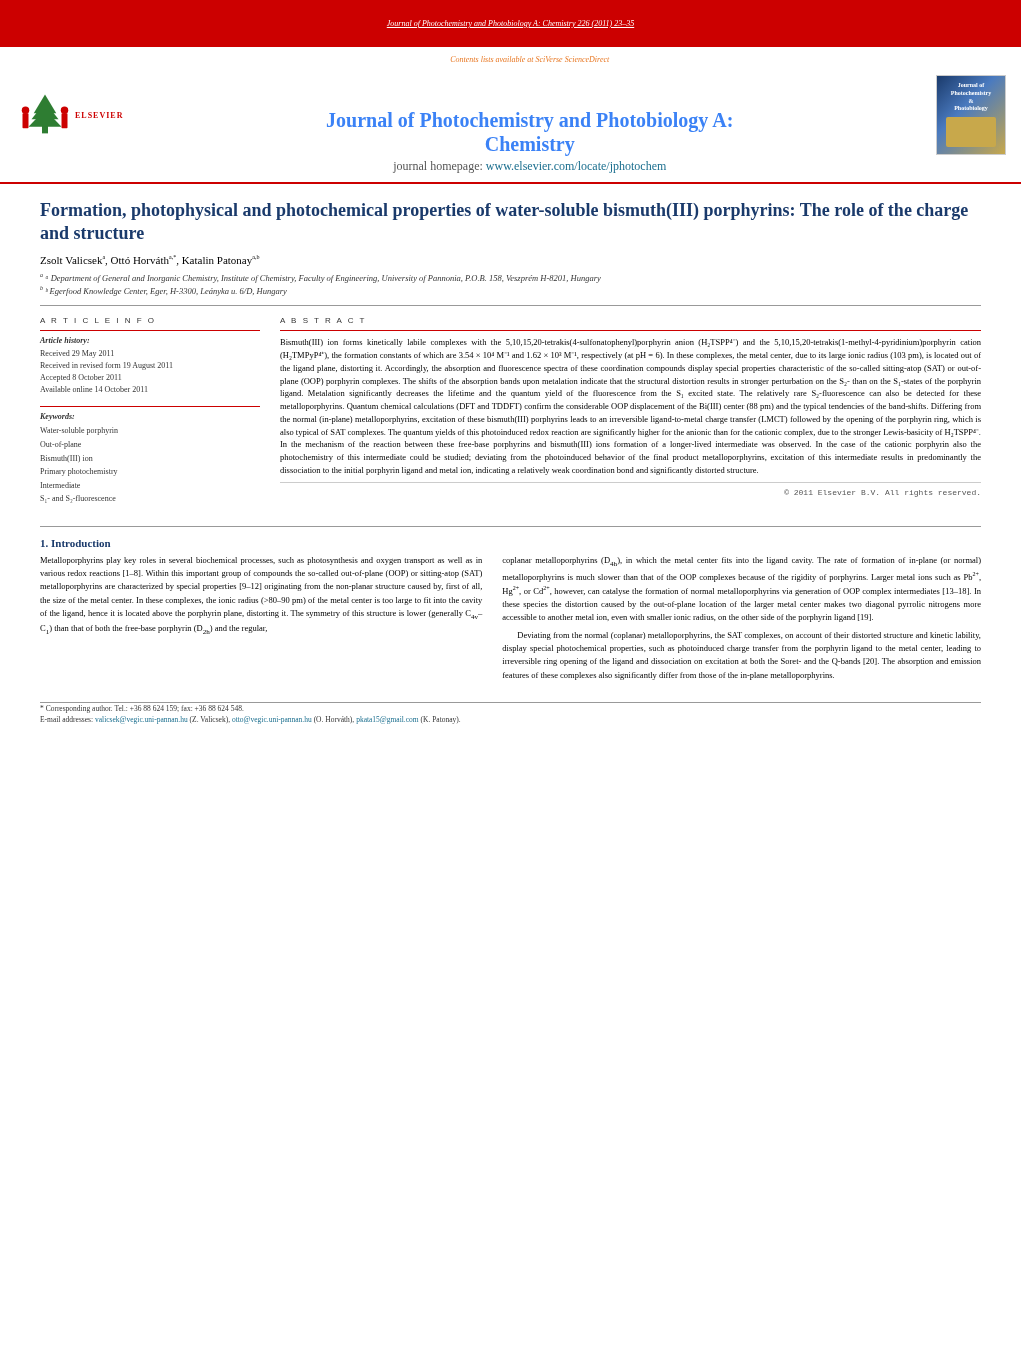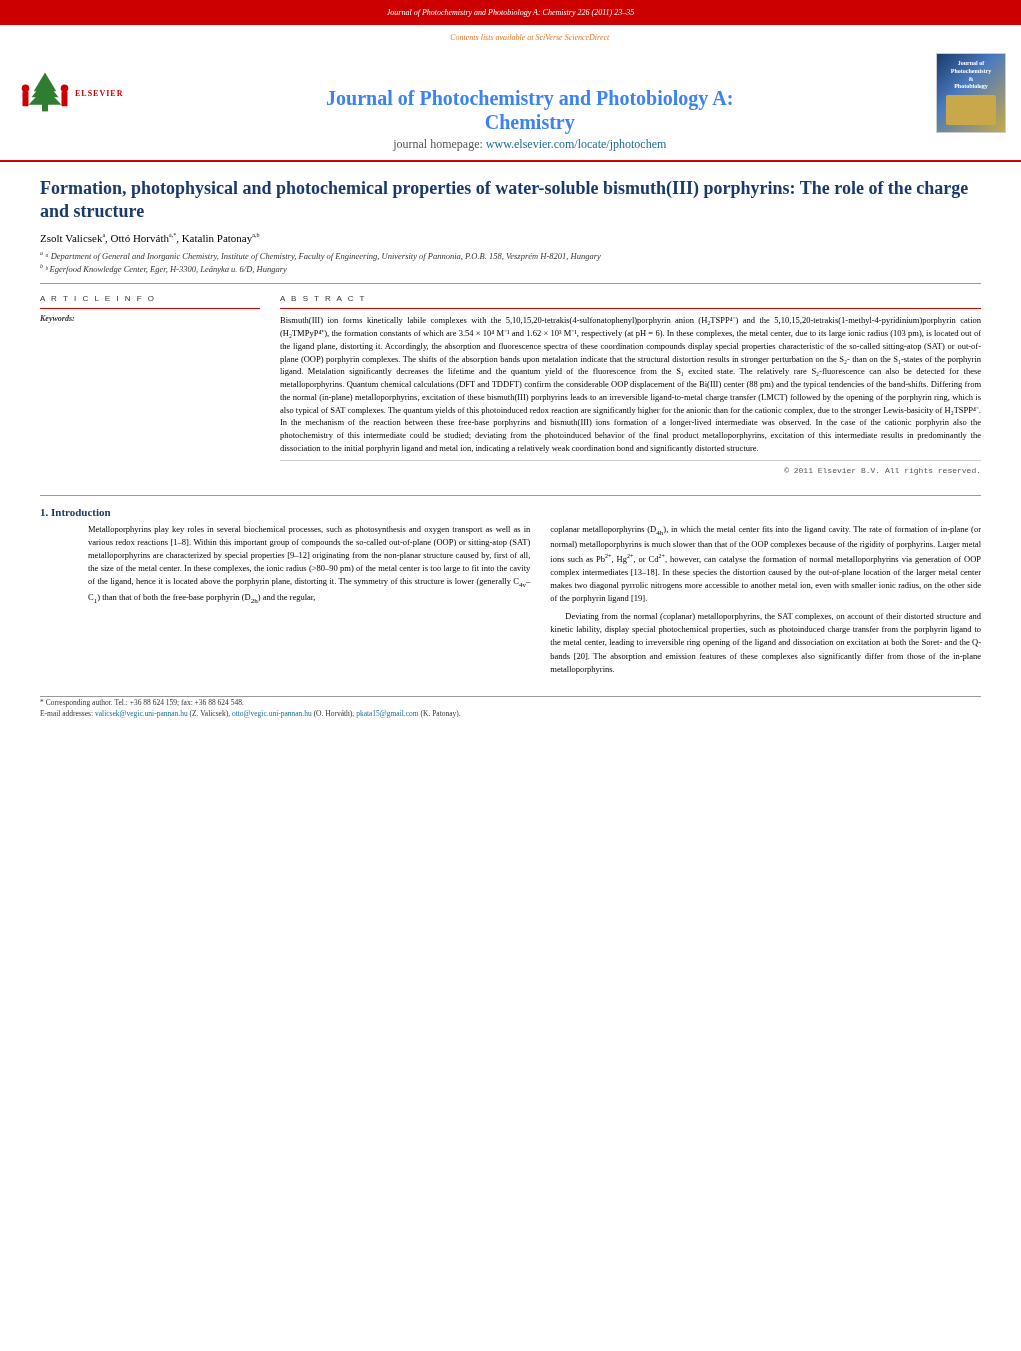--- a/index.html
+++ b/index.html
@@ -18,22 +18,23 @@
       background: #fff;
       padding: 0;
     }
 
     
     .top-bar {
       background: #c00;
       color: #fff;
       text-align: center;
       font-size: 8px;
-      padding: 8px 0;
+      padding: 19px 0;
       font-style: italic;
+      text-decoration: underline;
     }
 
     
     .journal-header {
       border-bottom: 2px solid #c00;
       display: flex;
       align-items: center;
       padding: 8px 15px;
       gap: 10px;
     }
@@ -315,23 +316,38 @@
       <sup>b</sup> <span>ᵇ Egerfood Knowledge Center, Eger, H-3300, Leányka u. 6/D, Hungary</span>
     </div>
 
     <hr class="divider-line">
 
     <div class="two-col">
 
       <div class="left-col">
         <div class="section-header">A R T I C L E   I N F O</div>
 
+        <div class="info-block">
+          <div class="info-label">Article history:</div>
+          <div class="info-text">Received 29 May 2011</div>
+          <div class="info-text">Received in revised form 19 August 2011</div>
+          <div class="info-text">Accepted 8 October 2011</div>
+          <div class="info-text">Available online 14 October 2011</div>
+        </div>
 
         <div class="info-block">
           <div class="info-label">Keywords:</div>
+          <div class="keywords-list">
+            <div>Water-soluble porphyrin</div>
+            <div>Out-of-plane</div>
+            <div>Bismuth(III) ion</div>
+            <div>Primary photochemistry</div>
+            <div>Intermediate</div>
+            <div>S₁- and S₂-fluorescence</div>
+          </div>
         </div>
       </div>
 
       <div class="right-col">
         <div class="section-header">A B S T R A C T</div>
         <div class="info-block">
           <div class="abstract-text">Bismuth(III) ion forms kinetically labile complexes with the 5,10,15,20-tetrakis(4-sulfonatophenyl)porphyrin anion (H₂TSPP⁴⁻) and the 5,10,15,20-tetrakis(1-methyl-4-pyridinium)porphyrin cation (H₂TMPyP⁴⁺), the formation constants of which are 3.54 × 10⁴ M⁻¹ and 1.62 × 10³ M⁻¹, respectively (at pH = 6). In these complexes, the metal center, due to its large ionic radius (103 pm), is located out of the ligand plane, distorting it. Accordingly, the absorption and fluorescence spectra of these coordination compounds display special properties characteristic of the so-called sitting-atop (SAT) or out-of-plane (OOP) porphyrin complexes. The shifts of the absorption bands upon metalation indicate that the structural distortion results in stronger perturbation on the S₂- than on the S₁-states of the porphyrin ligand. Metalation significantly decreases the lifetime and the quantum yield of the fluorescence from the S₁ excited state. The relatively rare S₂-fluorescence can also be detected for these metalloporphyrins. Quantum chemical calculations (DFT and TDDFT) confirm the considerable OOP displacement of the Bi(III) center (88 pm) and the typical tendencies of the band-shifts. Differing from the normal (in-plane) metalloporphyrins, excitation of these bismuth(III) porphyrins leads to an irreversible ligand-to-metal charge transfer (LMCT) followed by the opening of the porphyrin ring, which is also typical of SAT complexes. The quantum yields of this photoinduced redox reaction are significantly higher for the anionic than for the cationic complex, due to the stronger Lewis-basicity of H₂TSPP⁴⁻. In the mechanism of the reaction between these free-base porphyrins and bismuth(III) ions formation of a longer-lived intermediate was observed. In the case of the cationic porphyrin also the photochemistry of this intermediate could be studied; deviating from the photoinduced behavior of the final product metalloporphyrins, excitation of this intermediate results in predominantly the dissociation to the initial porphyrin ligand and metal ion, indicating a relatively weak coordination bond and significantly distorted structure.</div>
           <div class="copyright-line">© 2011 Elsevier B.V. All rights reserved.</div>
         </div>
       </div>
@@ -339,21 +355,21 @@
 
     <hr class="divider-line">
 
     <div>
       <div class="section-title">
         <span>1.</span>&nbsp;<span>Introduction</span>
       </div>
 
       <div class="two-col">
 
-        <div class="left-col" style="width: 47%; margin-left: 48px;">
+        <div class="left-col" style="width: 47%;">
           <div class="body-text">
             <p style="text-indent:0;">Metalloporphyrins play key roles in several biochemical processes, such as photosynthesis and oxygen transport as well as in various redox reactions [1–8]. Within this important group of compounds the so-called out-of-plane (OOP) or sitting-atop (SAT) metalloporphyrins are characterized by special properties [9–12] originating from the non-planar structure caused by, first of all, the size of the metal center. In these complexes, the ionic radius (&gt;80–90 pm) of the metal center is too large to fit into the cavity of the ligand, hence it is located above the porphyrin plane, distorting it. The symmetry of this structure is lower (generally C<sub>4v</sub>–C<sub>1</sub>) than that of both the free-base porphyrin (D<sub>2h</sub>) and the regular,</p>
           </div>
         </div>
 
         <div style="flex:1;">
           <div class="body-text">
             <p style="text-indent:0;">coplanar metalloporphyrins (D<sub>4h</sub>), in which the metal center fits into the ligand cavity. The rate of formation of in-plane (or normal) metalloporphyrins is much slower than that of the OOP complexes because of the rigidity of porphyrins. Larger metal ions such as Pb<sup>2+</sup>, Hg<sup>2+</sup>, or Cd<sup>2+</sup>, however, can catalyse the formation of normal metalloporphyrins via generation of OOP complex intermediates [13–18]. In these species the distortion caused by the out-of-plane location of the larger metal center makes two diagonal pyrrolic nitrogens more accessible to another metal ion, even with smaller ionic radius, on the other side of the porphyrin ligand [19].</p>
             <p>Deviating from the normal (coplanar) metalloporphyrins, the SAT complexes, on account of their distorted structure and kinetic lability, display special photochemical properties, such as photoinduced charge transfer from the porphyrin ligand to the metal center, leading to irreversible ring opening of the ligand and dissociation on excitation at both the Soret- and the Q-bands [20]. The absorption and emission features of these complexes also significantly differ from those of the in-plane metalloporphyrins.</p>
           </div>

